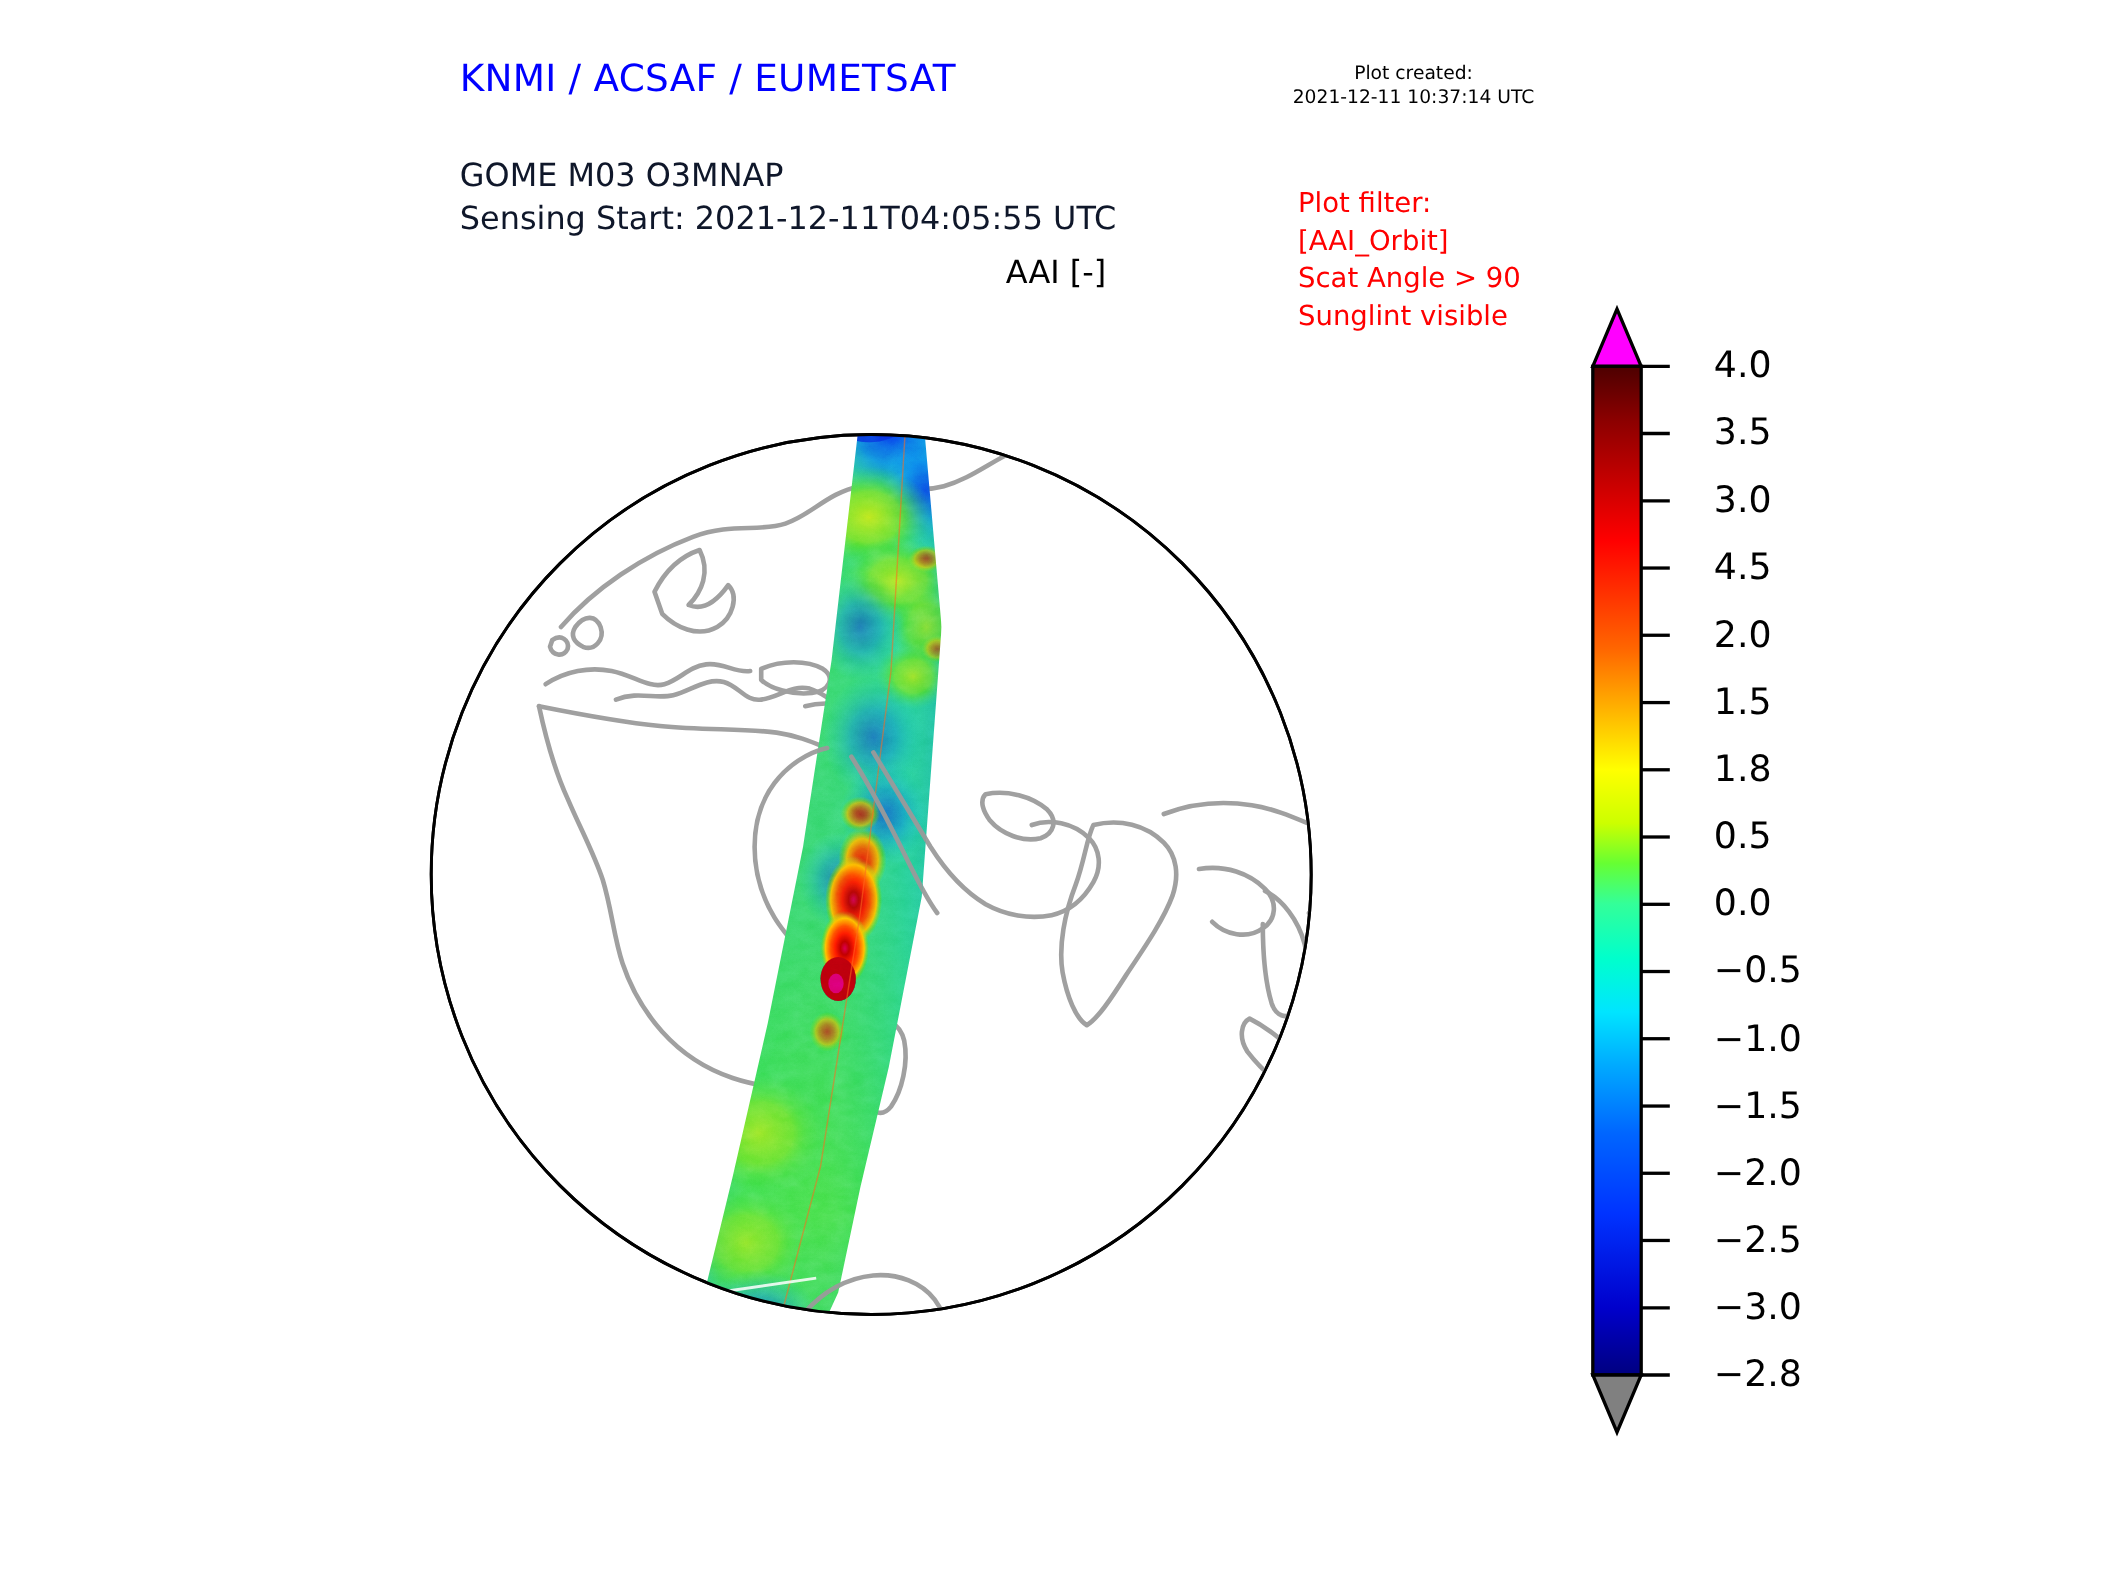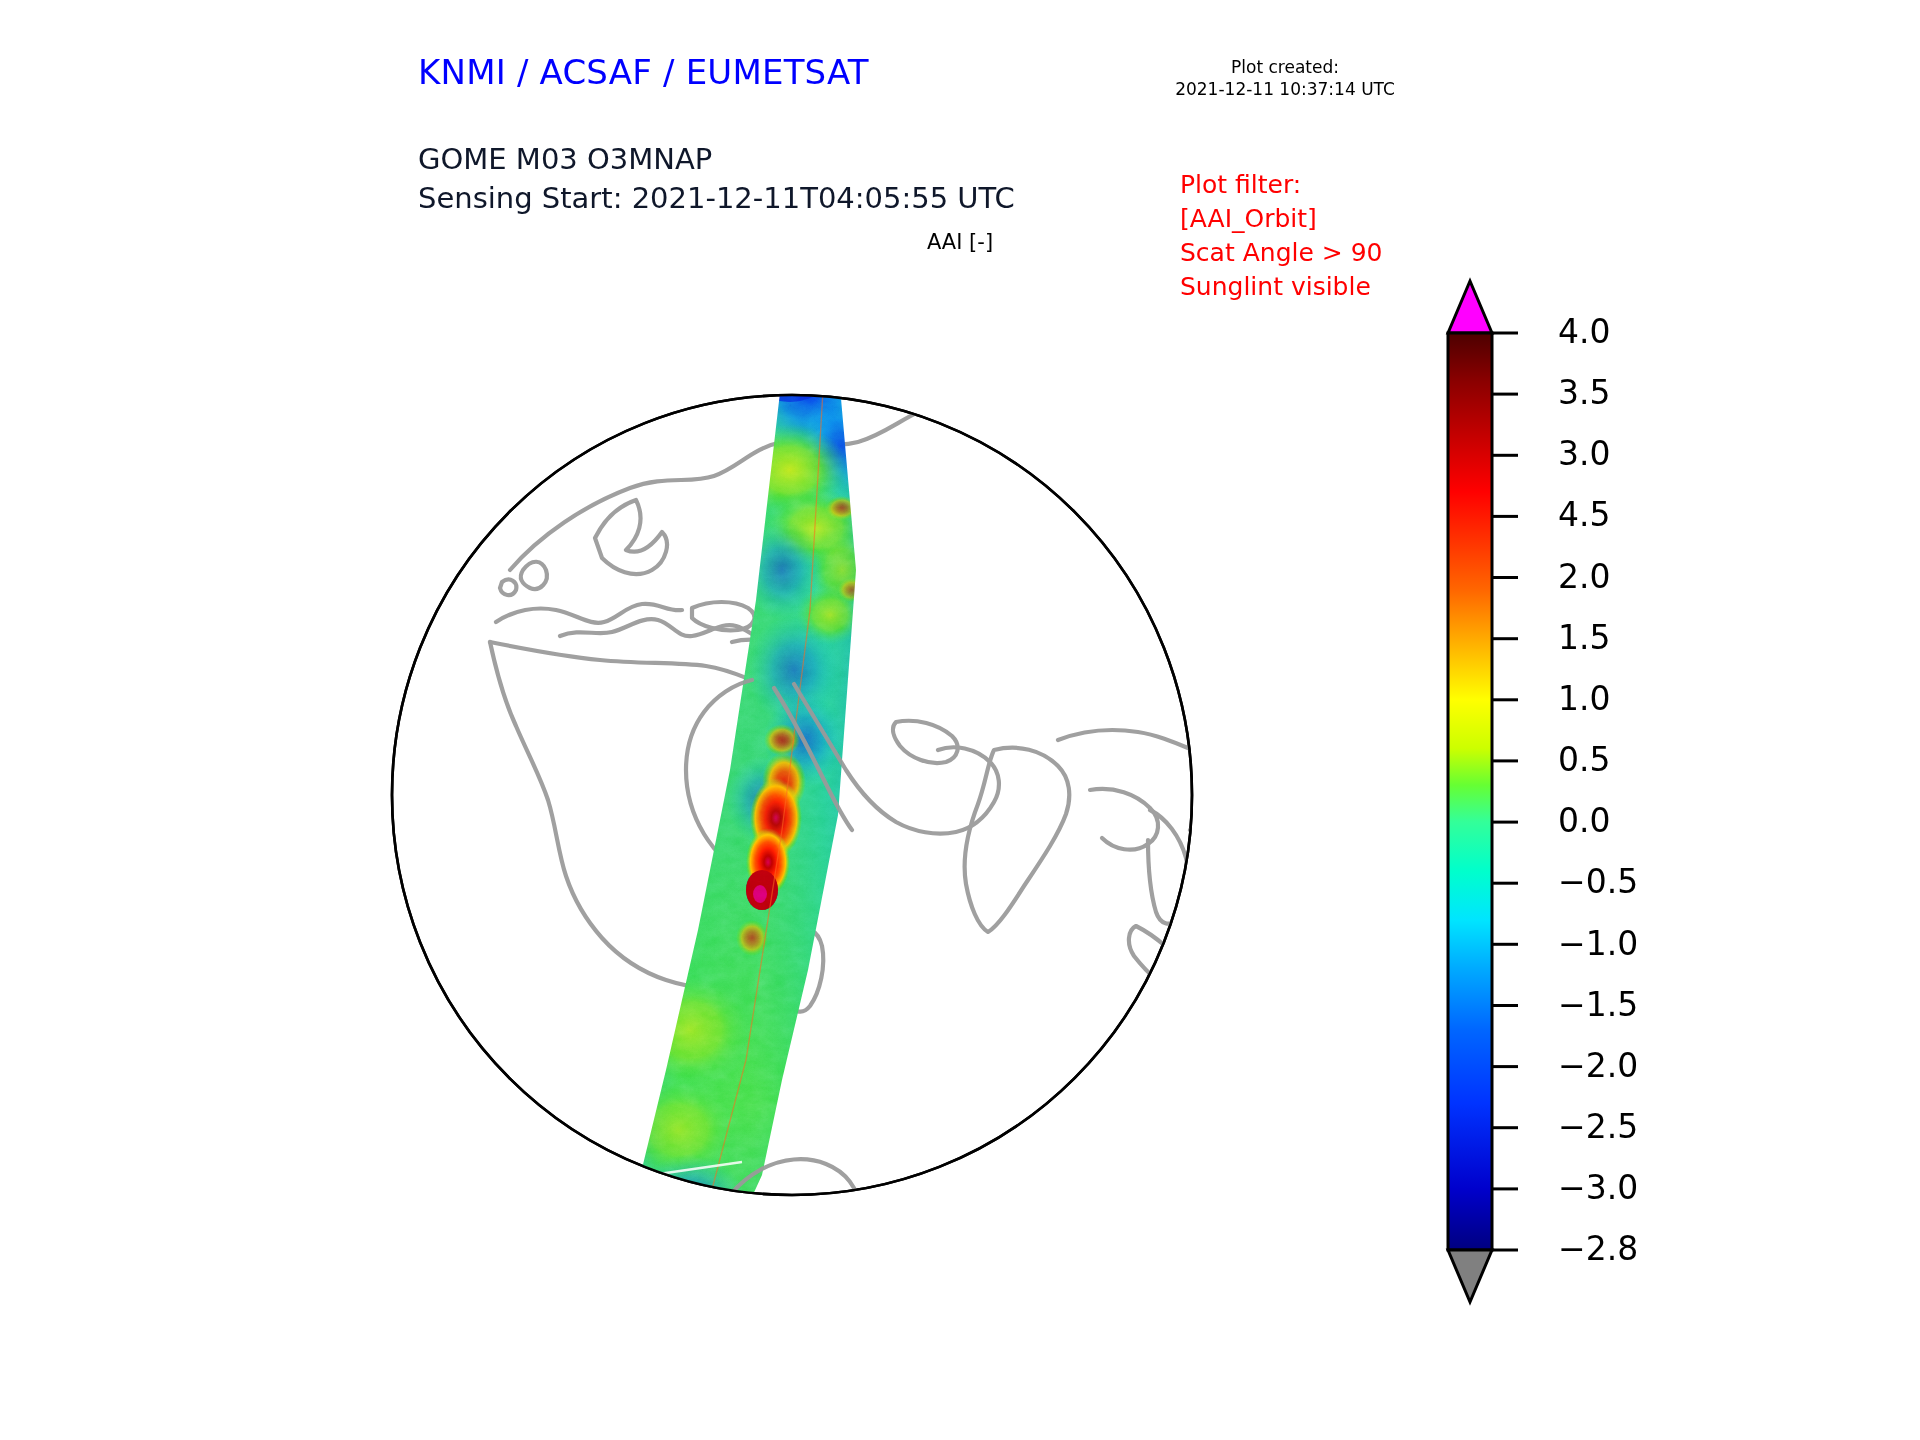--- a/index.html
+++ b/index.html
@@ -8,21 +8,21 @@
 
   .abs{position:absolute;}
 
   
   #org-title{left:418px;top:52px;font-size:34px;color:#0000ff;letter-spacing:0.2px;white-space:nowrap;}
 
   #created-block{left:1120px;top:56px;width:330px;text-align:center;font-size:17px;line-height:1.32;color:#000;}
 
   #dataset-block{left:418px;top:140px;font-size:29px;line-height:1.33;color:#0f172a;white-space:nowrap;}
 
-  #quantity-title{left:760px;top:230px;width:400px;text-align:center;font-size:21px;color:#000;}
+  #quantity-title{left:760px;top:230px;width:400px;text-align:center;font-size:29px;color:#000;}
 
   #filter-block{left:1180px;top:168px;width:260px;text-align:left;font-size:25px;line-height:1.36;color:#ff0000;}
 
   
   #map-area{left:390px;top:270px;width:1020px;height:1070px;}
   #globe-svg{position:absolute;left:0;top:0;}
 
   
   #cbar-wrap{left:1430px;top:275px;width:420px;height:1040px;}
   #cbar-svg{position:absolute;left:0;top:0;}
@@ -346,21 +346,21 @@
     </g>
   </svg>
 
   <div id="cbar-ticklabels">
     <div class="ticklabel" style="top:40px">4.0</div>
     <div class="ticklabel" style="top:101px">3.5</div>
     <div class="ticklabel" style="top:162px">3.0</div>
     <div class="ticklabel" style="top:223px">4.5</div>
     <div class="ticklabel" style="top:285px">2.0</div>
     <div class="ticklabel" style="top:346px">1.5</div>
-    <div class="ticklabel" style="top:407px">1.0</div>
+    <div class="ticklabel" style="top:407px">1.8</div>
     <div class="ticklabel" style="top:468px">0.5</div>
     <div class="ticklabel" style="top:529px">0.0</div>
     <div class="ticklabel" style="top:590px">−0.5</div>
     <div class="ticklabel" style="top:652px">−1.0</div>
     <div class="ticklabel" style="top:713px">−1.5</div>
     <div class="ticklabel" style="top:774px">−2.0</div>
     <div class="ticklabel" style="top:835px">−2.5</div>
     <div class="ticklabel" style="top:896px">−3.0</div>
     <div class="ticklabel" style="top:957px">−2.8</div>
   </div>

